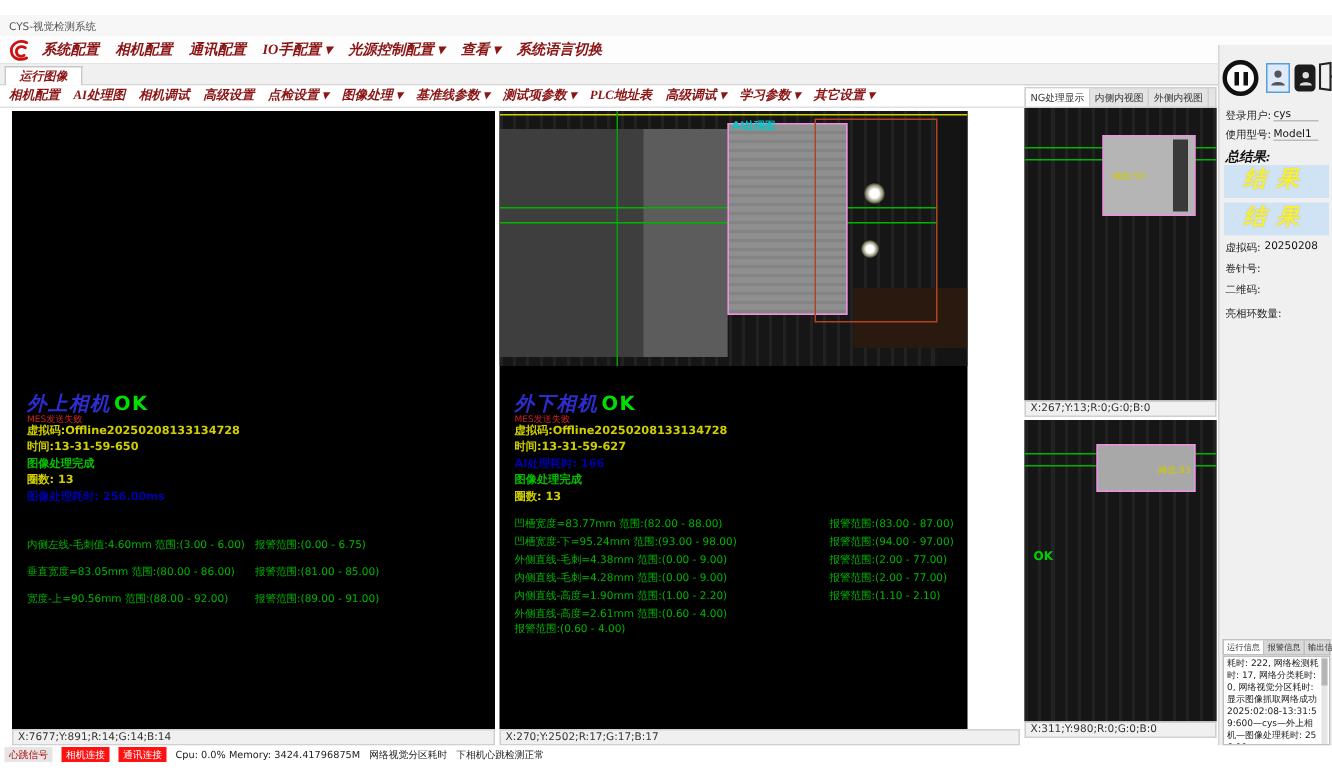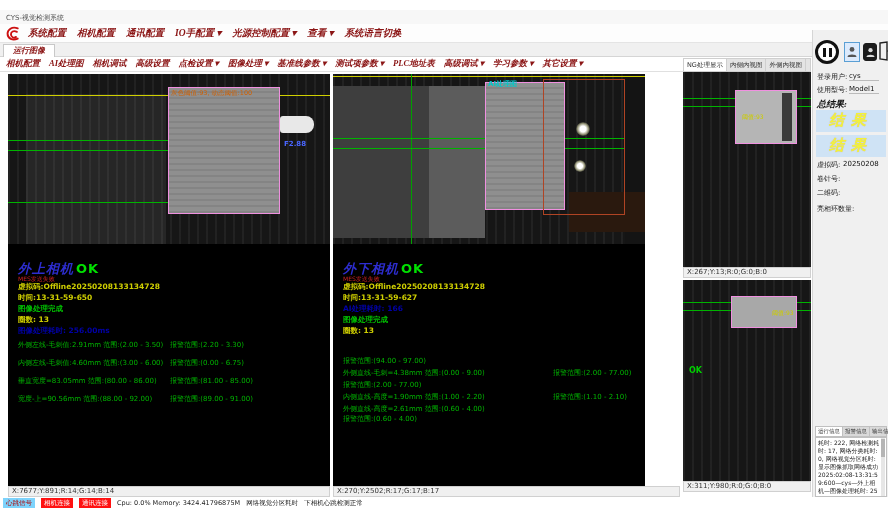--- a/index.html
+++ b/index.html
@@ -94,21 +94,21 @@
   .logtab.sel { background:#fff; }
   .logbox { position:absolute; left:2px; top:407px; width:72px; height:60px; background:#fff; border:1px solid #c0c0c0;
     font-size:6px; color:#222; padding:1px 6px 1px 2px; line-height:8px; overflow:hidden; word-break:break-all; }
   .logscroll { position:absolute; right:3px; top:408px; width:4px; height:58px; background:#e6e6e6; }
   .logthumb { position:absolute; right:3px; top:409px; width:4px; height:18px; background:#b5b5b5; }
 
   
   .statusbar { position:absolute; left:0; top:497px; width:888px; height:12px; background:#ffffff;
     display:flex; align-items:center; gap:6px; padding-left:3px; }
   .badge { font-size:6.5px; padding:0 3px; height:10px; line-height:10px; white-space:nowrap; }
-  .badge.yellow { background:#7dd3fc; color:#b00000; }
+  .badge.yellow { background:#e5e5e5; color:#b00000; }
   .badge.red { background:#ff1111; color:#fff; }
   .status-text { font-size:6.5px; color:#222; white-space:nowrap; }
 </style>
 </head>
 <body>
 
 <div class="titlebar">
   <div class="titlebar-text">CYS-视觉检测系统</div>
 </div>
 
@@ -146,45 +146,29 @@
   <span class="tool-item">其它设置 ▾</span>
 </div>
 
 <div class="rtabs">
   <span class="rtab sel">NG处理显示</span>
   <span class="rtab">内侧内视图</span>
   <span class="rtab">外侧内视图</span>
 </div>
 
 <div class="panel" id="left-panel">
-  <div class="imgarea" id="left-img">
-    <div class="zone" style="left:18px;top:20px;width:140px;height:150px;background:rgba(255,255,255,0.07);"></div>
-    <div class="yline" style="top:21px;left:0;width:322px;"></div>
-    <div class="gline" style="top:66px;left:0;width:272px;"></div>
-    <div class="gline" style="top:76px;left:0;width:272px;"></div>
-    <div class="gline" style="top:128px;left:0;width:272px;"></div>
-    <div class="pinkbox" style="left:160px;top:13px;width:112px;height:127px;">
-      <div class="overlay-orange">灰色阈值:93, 动态阈值:100</div>
-    </div>
-    <div class="connector"></div>
-    <div class="bluetag" style="left:276px;top:66px;">F2.88</div>
-  </div>
   <div class="cam-title" style="top:186px;">
     <span>外上相机</span><span class="ok">OK</span>
   </div>
   <div class="t-red" style="top:201px;">MES发送失败</div>
   <div class="t-yellow" style="top:208px;">虚拟码:Offline20250208133134728</div>
   <div class="t-yellow" style="top:219px;">时间:13-31-59-650</div>
   <div class="t-green" style="top:230px;">图像处理完成</div>
   <div class="t-yellow" style="top:241px;">圈数: 13</div>
   <div class="t-blue" style="top:252px;">图像处理耗时: 256.00ms</div>
-  <div class="mrow" style="top:266px;">
-    <span class="c1">外侧左线-毛刺值:2.91mm 范围:(2.00 - 3.50)</span>
-    <span class="c2">报警范围:(2.20 - 3.30)</span>
-  </div>
   <div class="mrow" style="top:284px;">
     <span class="c1">内侧左线-毛刺值:4.60mm 范围:(3.00 - 6.00)</span>
     <span class="c2">报警范围:(0.00 - 6.75)</span>
   </div>
   <div class="mrow" style="top:302px;">
     <span class="c1">垂直宽度=83.05mm 范围:(80.00 - 86.00)</span>
     <span class="c2">报警范围:(81.00 - 85.00)</span>
   </div>
   <div class="mrow" style="top:320px;">
     <span class="c1">宽度-上=90.56mm 范围:(88.00 - 92.00)</span>
@@ -211,28 +195,34 @@
   </div>
   <div class="cam-title" style="top:186px;">
     <span>外下相机</span><span class="ok">OK</span>
   </div>
   <div class="t-red" style="top:201px;">MES发送失败</div>
   <div class="t-yellow" style="top:208px;">虚拟码:Offline20250208133134728</div>
   <div class="t-yellow" style="top:219px;">时间:13-31-59-627</div>
   <div class="t-blue" style="top:230px;">AI处理耗时: 166</div>
   <div class="t-green" style="top:241px;">图像处理完成</div>
   <div class="t-yellow" style="top:252px;">圈数: 13</div>
+  <div class="mrow" style="top:270px;">
+    <span class="c1">凹槽宽度=83.77mm 范围:(82.00 - 88.00)</span>
+    <span class="c2">报警范围:(83.00 - 87.00)</span>
+  </div>
   <div class="mrow" style="top:282px;">
+    <span class="c1">凹槽宽度-下=95.24mm 范围:(93.00 - 98.00)</span>
     <span class="c2">报警范围:(94.00 - 97.00)</span>
   </div>
   <div class="mrow" style="top:294px;">
     <span class="c1">外侧直线-毛刺=4.38mm 范围:(0.00 - 9.00)</span>
     <span class="c2">报警范围:(2.00 - 77.00)</span>
   </div>
   <div class="mrow" style="top:306px;">
+    <span class="c1">内侧直线-毛刺=4.28mm 范围:(0.00 - 9.00)</span>
     <span class="c2">报警范围:(2.00 - 77.00)</span>
   </div>
   <div class="mrow" style="top:318px;">
     <span class="c1">内侧直线-高度=1.90mm 范围:(1.00 - 2.20)</span>
     <span class="c2">报警范围:(1.10 - 2.10)</span>
   </div>
   <div class="mrow" style="top:330px;flex-direction:column;">
     <span class="c1">外侧直线-高度=2.61mm 范围:(0.60 - 4.00)</span>
     <span class="c2">报警范围:(0.60 - 4.00)</span>
   </div>

